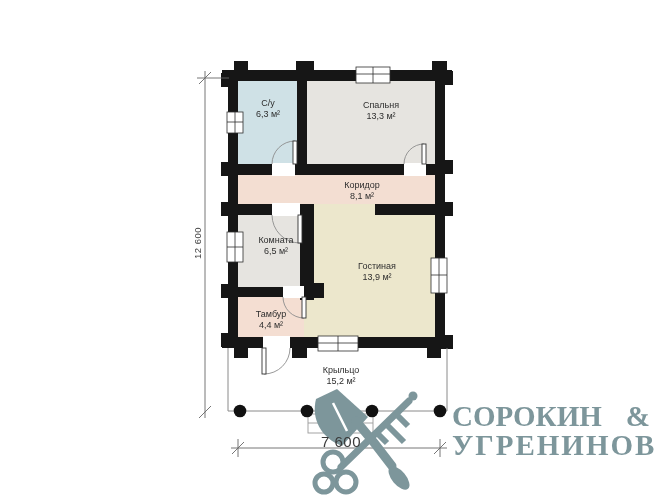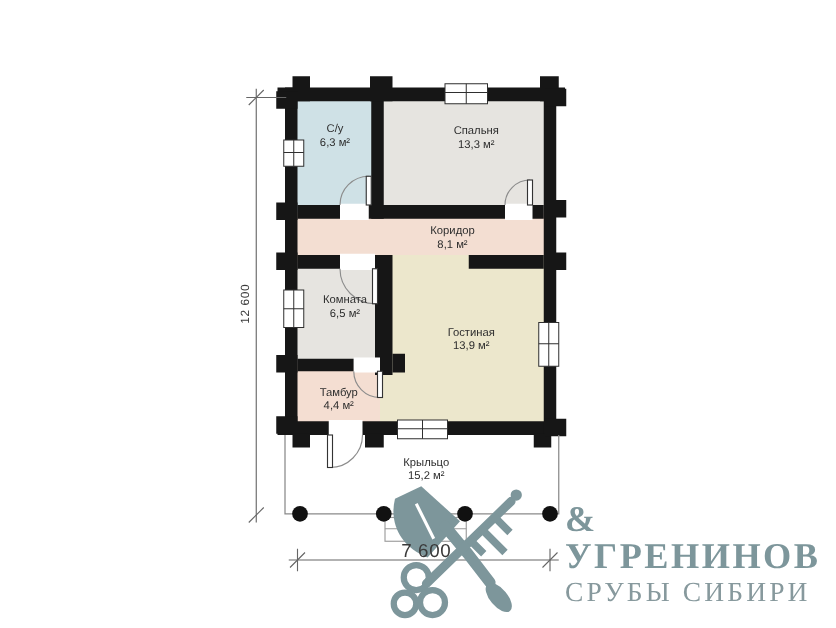--- a/index.html
+++ b/index.html
@@ -195,19 +195,19 @@
   <div class="rlabel" style="left:341px; top:375px;">
     <span class="rname">Крыльцо</span>
     <span class="rarea">15,2 м²</span>
   </div>
 
   <div class="dim-v">12 600</div>
   <div class="dim-h">7 600</div>
 
   <div class="logo-text">
     <div class="logo-line1">
+      <span>СОРОКИН</span>
       <span>&amp;</span>
     </div>
     <div class="logo-line2">УГРЕНИНОВ</div>
-    <div class="logo-line3">СРУБЫ СИБИРИ</div>
   </div>
 
 </div>
 
 </body></html>

